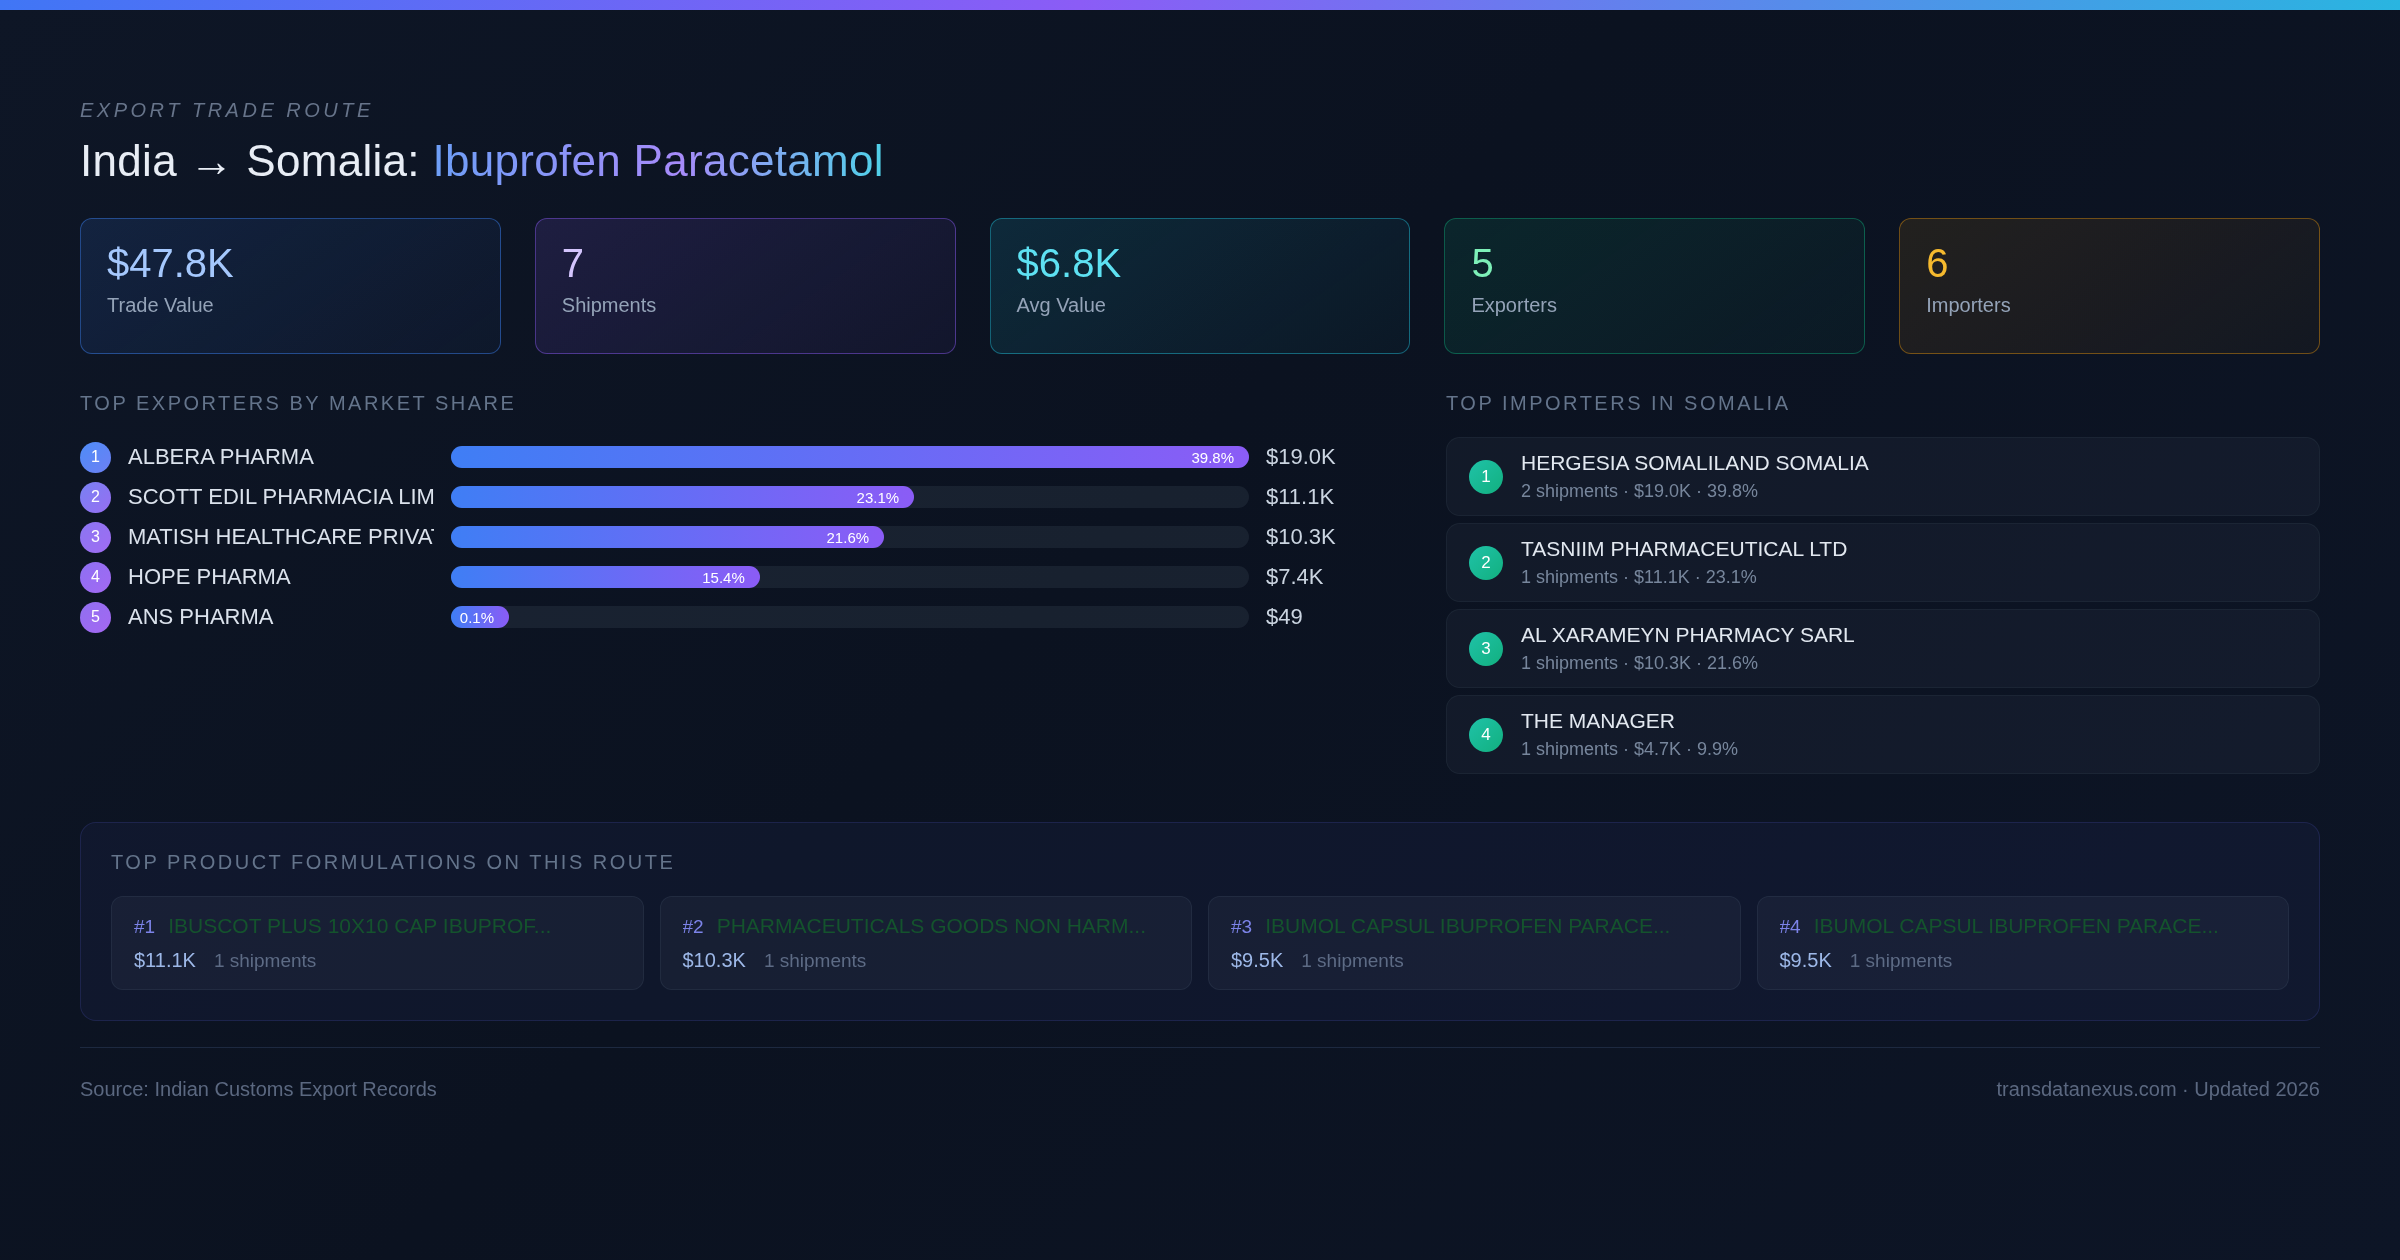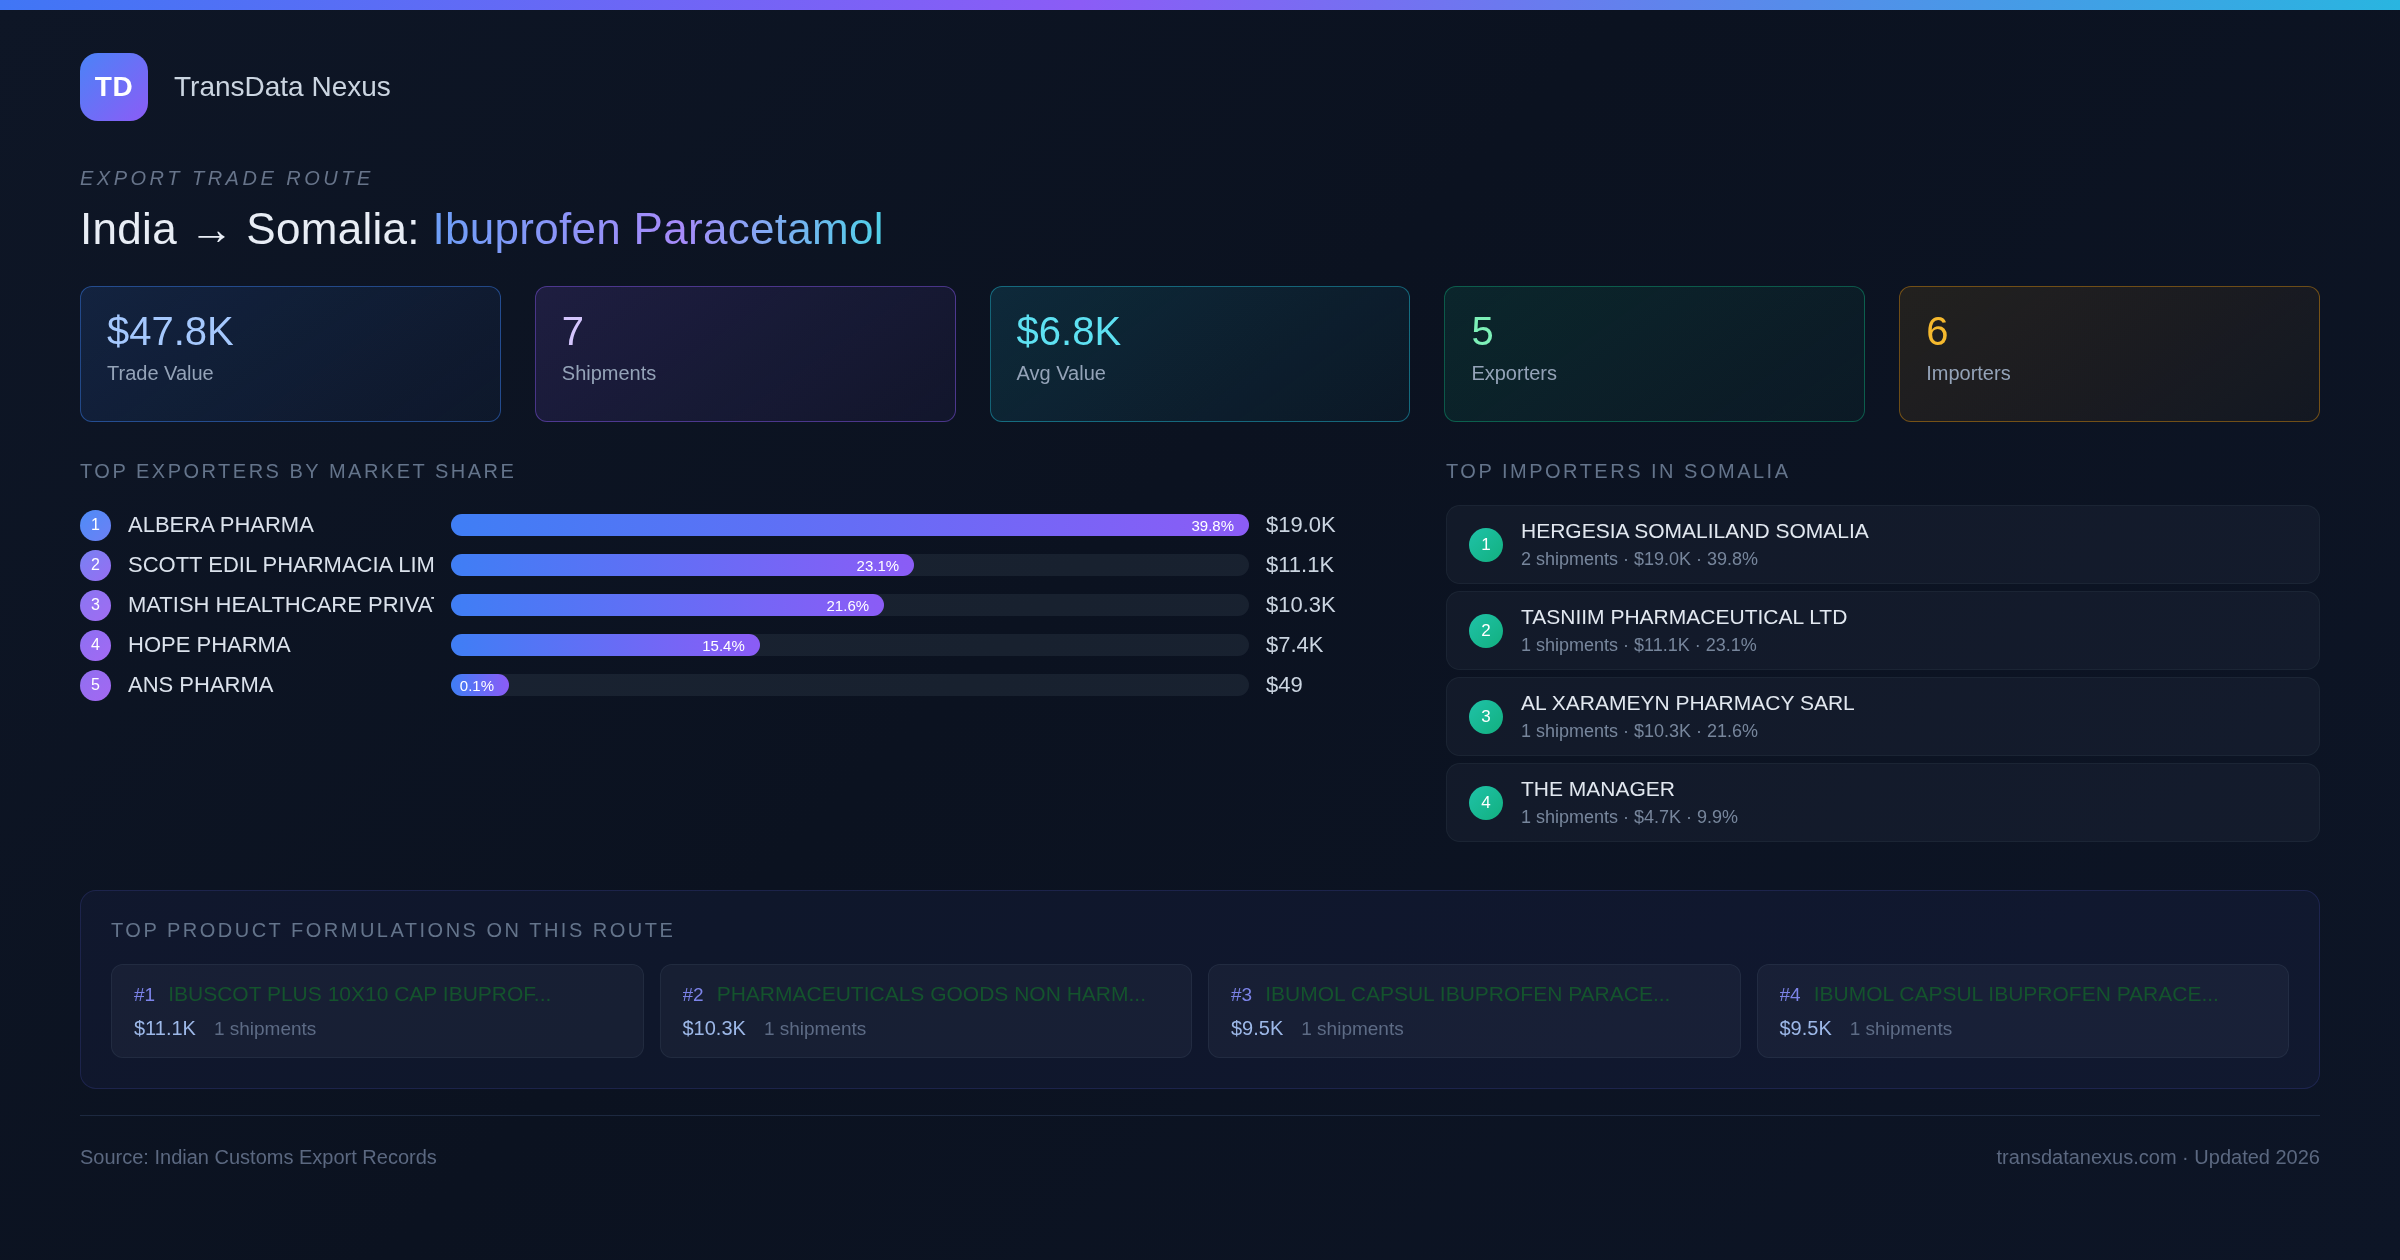--- a/index.html
+++ b/index.html
@@ -101,24 +101,20 @@
   .footer-link { cursor:pointer; }
 </style>
 </head>
 <body>
 
 <div class="topbar"></div>
 
 <div class="page">
 
   <div class="header-row">
-    <div class="brand">
-      <div class="logo">TD</div>
-      <div class="brand-name">TransData Nexus</div>
-    </div>
   </div>
 
   <div class="eyebrow">EXPORT TRADE ROUTE</div>
   <h1 class="title"><span>India → Somalia: </span><span class="product">Ibuprofen Paracetamol</span></h1>
 
   <div class="stats-row">
     <div class="stat-card sc-blue">
       <div class="stat-value">$47.8K</div>
       <div class="stat-label">Trade Value</div>
     </div>

